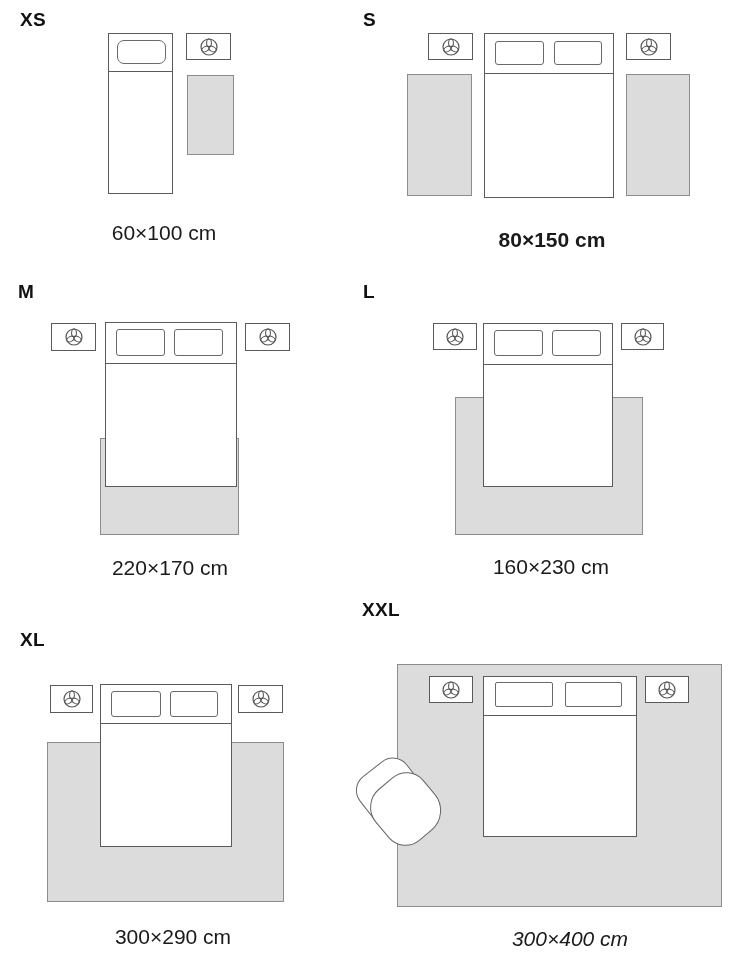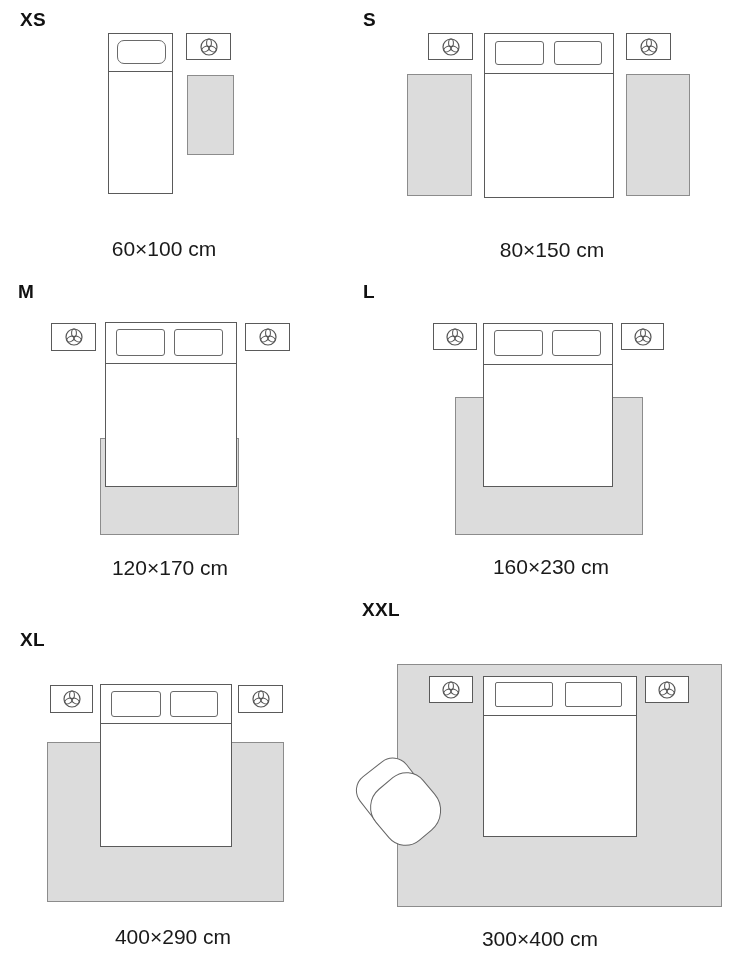--- a/index.html
+++ b/index.html
@@ -70,33 +70,33 @@
   #xxl-chair-back  { left: 362px; top: 762px; width: 60px; height: 64px; border-radius: 18px; transform: rotate(-38deg); z-index: 2; }
   #xxl-chair-seat  { left: 374px; top: 776px; width: 64px; height: 66px; border-radius: 24px 22px 26px 22px; transform: rotate(-40deg); z-index: 3; }
 
   
   #xs-label   { left: 20px;  top: 10px; }
   #xs-bed     { left: 108px; top: 33px;  width: 65px;  height: 161px; }
   #xs-head    { height: 38px; }
   #xs-pillow  { left: 7.5px; top: 5.5px; width: 49px; height: 24px; }
   #xs-ns      { left: 186px; top: 33px;  width: 45px;  height: 27px; }
   #xs-rug     { left: 187px; top: 75px;  width: 47px;  height: 80px; }
-  #xs-caption { left: 164px; top: 221px; margin-top: 16px; }
+  #xs-caption { left: 164px; top: 221px; }
 
   
   #s-label    { left: 363px; top: 10px; }
   #s-bed      { left: 484px; top: 33px;  width: 130px; height: 165px; }
   #s-head     { height: 40px; }
   #s-pillow-l { left: 9.5px;  top: 6.5px; width: 49px; height: 24px; }
   #s-pillow-r { left: 68.5px; top: 6.5px; width: 48px; height: 24px; }
   #s-ns-l     { left: 428px; top: 33px;  width: 45px;  height: 27px; }
   #s-ns-r     { left: 626px; top: 33px;  width: 45px;  height: 27px; }
   #s-rug-l    { left: 407px; top: 74px;  width: 65px;  height: 122px; }
   #s-rug-r    { left: 626px; top: 74px;  width: 64px;  height: 122px; }
-  #s-caption  { left: 552px; top: 238px; }
+  #s-caption  { left: 552px; top: 228px; font-weight: bold; }
 
   
   #m-label    { left: 18px;  top: 282px; }
   #m-bed      { left: 105px; top: 322px; width: 132px; height: 165px; }
   #m-head     { height: 41px; }
   #m-pillow-l { left: 9.5px;  top: 5.5px; width: 49px; height: 27px; }
   #m-pillow-r { left: 67.5px; top: 5.5px; width: 49px; height: 27px; }
   #m-ns-l     { left: 51px;  top: 323px; width: 45px;  height: 28px; }
   #m-ns-r     { left: 245px; top: 323px; width: 45px;  height: 28px; }
   #m-rug      { left: 100px; top: 438px; width: 139px; height: 97px; }
@@ -126,21 +126,21 @@
 
   
   #xxl-label    { left: 362px; top: 600px; }
   #xxl-bed      { left: 483px; top: 676px; width: 154px; height: 161px; }
   #xxl-head     { height: 39px; }
   #xxl-pillow-l { left: 10.5px; top: 4.5px; width: 58px; height: 25px; border-radius: 2px; }
   #xxl-pillow-r { left: 80.5px; top: 4.5px; width: 57px; height: 25px; border-radius: 2px; }
   #xxl-ns-l     { left: 429px; top: 676px; width: 44px;  height: 27px; }
   #xxl-ns-r     { left: 645px; top: 676px; width: 44px;  height: 27px; }
   #xxl-rug      { left: 397px; top: 664px; width: 325px; height: 243px; }
-  #xxl-caption  { left: 540px; top: 927px; }
+  #xxl-caption  { left: 570px; top: 927px; font-style: italic; }
 
   .lamp-svg { display: block; }
 </style>
 </head>
 <body>
 
 <div id="canvas">
 
   <section>
     <h2 class="size-label" id="xs-label">XS</h2>
@@ -215,21 +215,21 @@
     <div class="nightstand" id="m-ns-r">
       <svg class="lamp-svg" viewBox="0 0 30 30" width="24" height="24">
         <circle cx="15" cy="15" r="10" fill="none" stroke="#555555" stroke-width="1.5"></circle>
         <g fill="none" stroke="#555555" stroke-width="1.3">
           <ellipse cx="15" cy="10" rx="3" ry="5"></ellipse>
           <ellipse cx="15" cy="10" rx="3" ry="5" transform="rotate(120 15 15)"></ellipse>
           <ellipse cx="15" cy="10" rx="3" ry="5" transform="rotate(240 15 15)"></ellipse>
         </g>
       </svg>
     </div>
-    <div class="caption" id="m-caption">120×170 cm</div>
+    <div class="caption" id="m-caption">220×170 cm</div>
   </section>
 
   <section>
     <h2 class="size-label" id="l-label">L</h2>
     <div class="rug" id="l-rug"></div>
     <div class="bed" id="l-bed">
       <div class="head" id="l-head"></div>
       <div class="pillow" id="l-pillow-l"></div>
       <div class="pillow" id="l-pillow-r"></div>
     </div>
@@ -277,21 +277,21 @@
     <div class="nightstand" id="xl-ns-r">
       <svg class="lamp-svg" viewBox="0 0 30 30" width="24" height="24">
         <circle cx="15" cy="15" r="10" fill="none" stroke="#555555" stroke-width="1.5"></circle>
         <g fill="none" stroke="#555555" stroke-width="1.3">
           <ellipse cx="15" cy="10" rx="3" ry="5"></ellipse>
           <ellipse cx="15" cy="10" rx="3" ry="5" transform="rotate(120 15 15)"></ellipse>
           <ellipse cx="15" cy="10" rx="3" ry="5" transform="rotate(240 15 15)"></ellipse>
         </g>
       </svg>
     </div>
-    <div class="caption" id="xl-caption">400×290 cm</div>
+    <div class="caption" id="xl-caption">300×290 cm</div>
   </section>
 
   <section>
     <h2 class="size-label" id="xxl-label">XXL</h2>
     <div class="rug" id="xxl-rug"></div>
     <div class="bed" id="xxl-bed">
       <div class="head" id="xxl-head"></div>
       <div class="pillow" id="xxl-pillow-l"></div>
       <div class="pillow" id="xxl-pillow-r"></div>
     </div>

